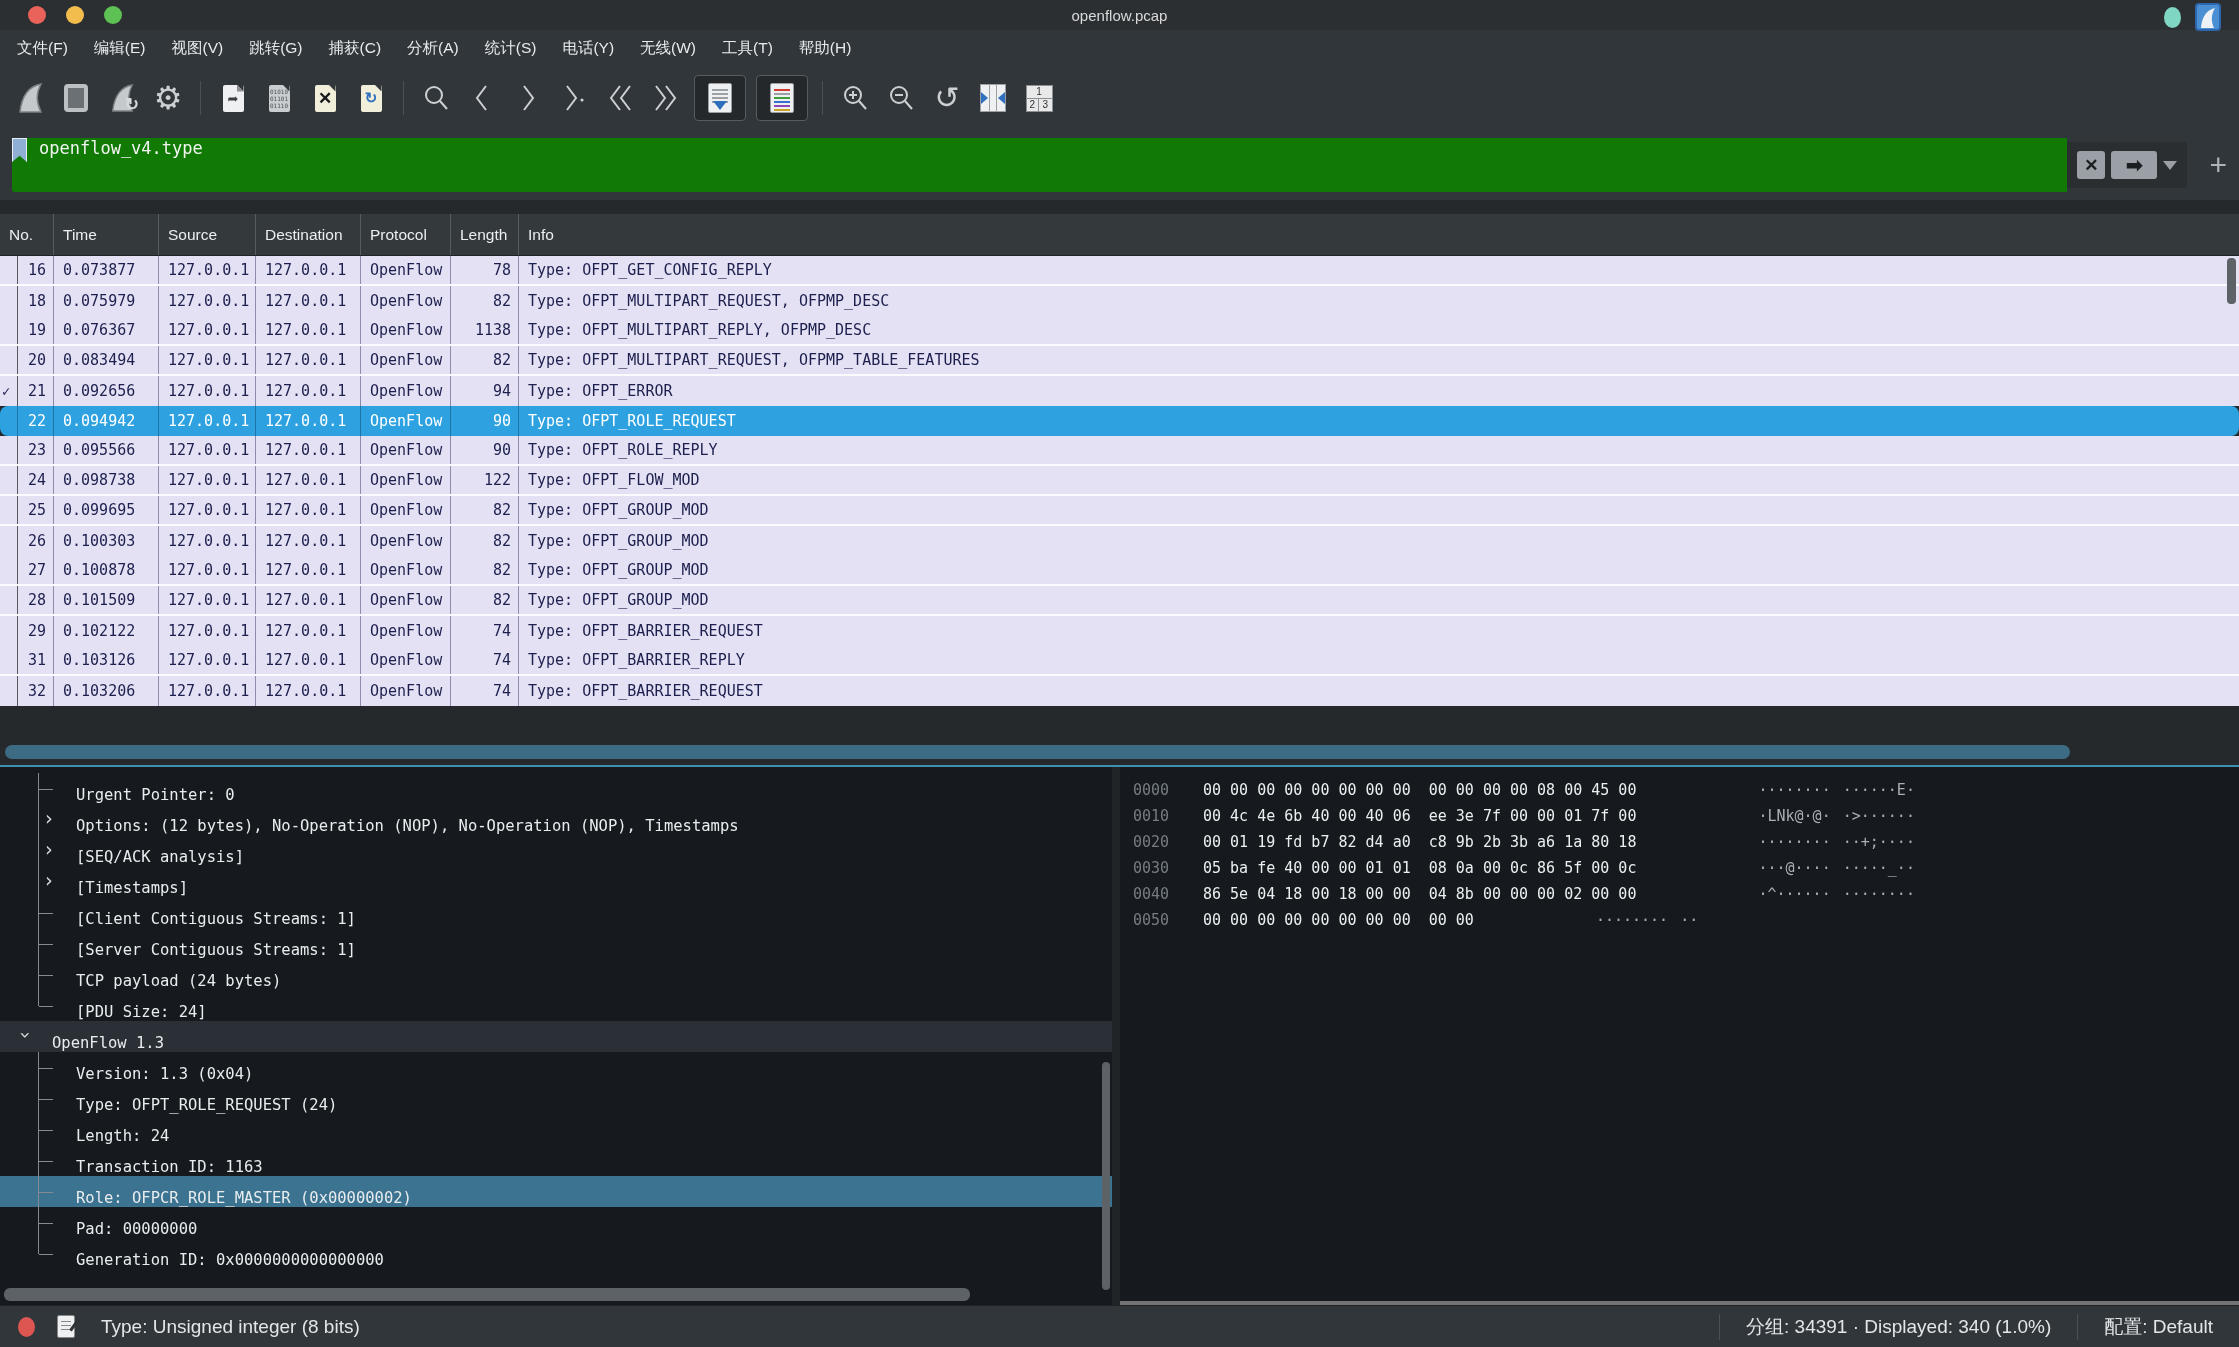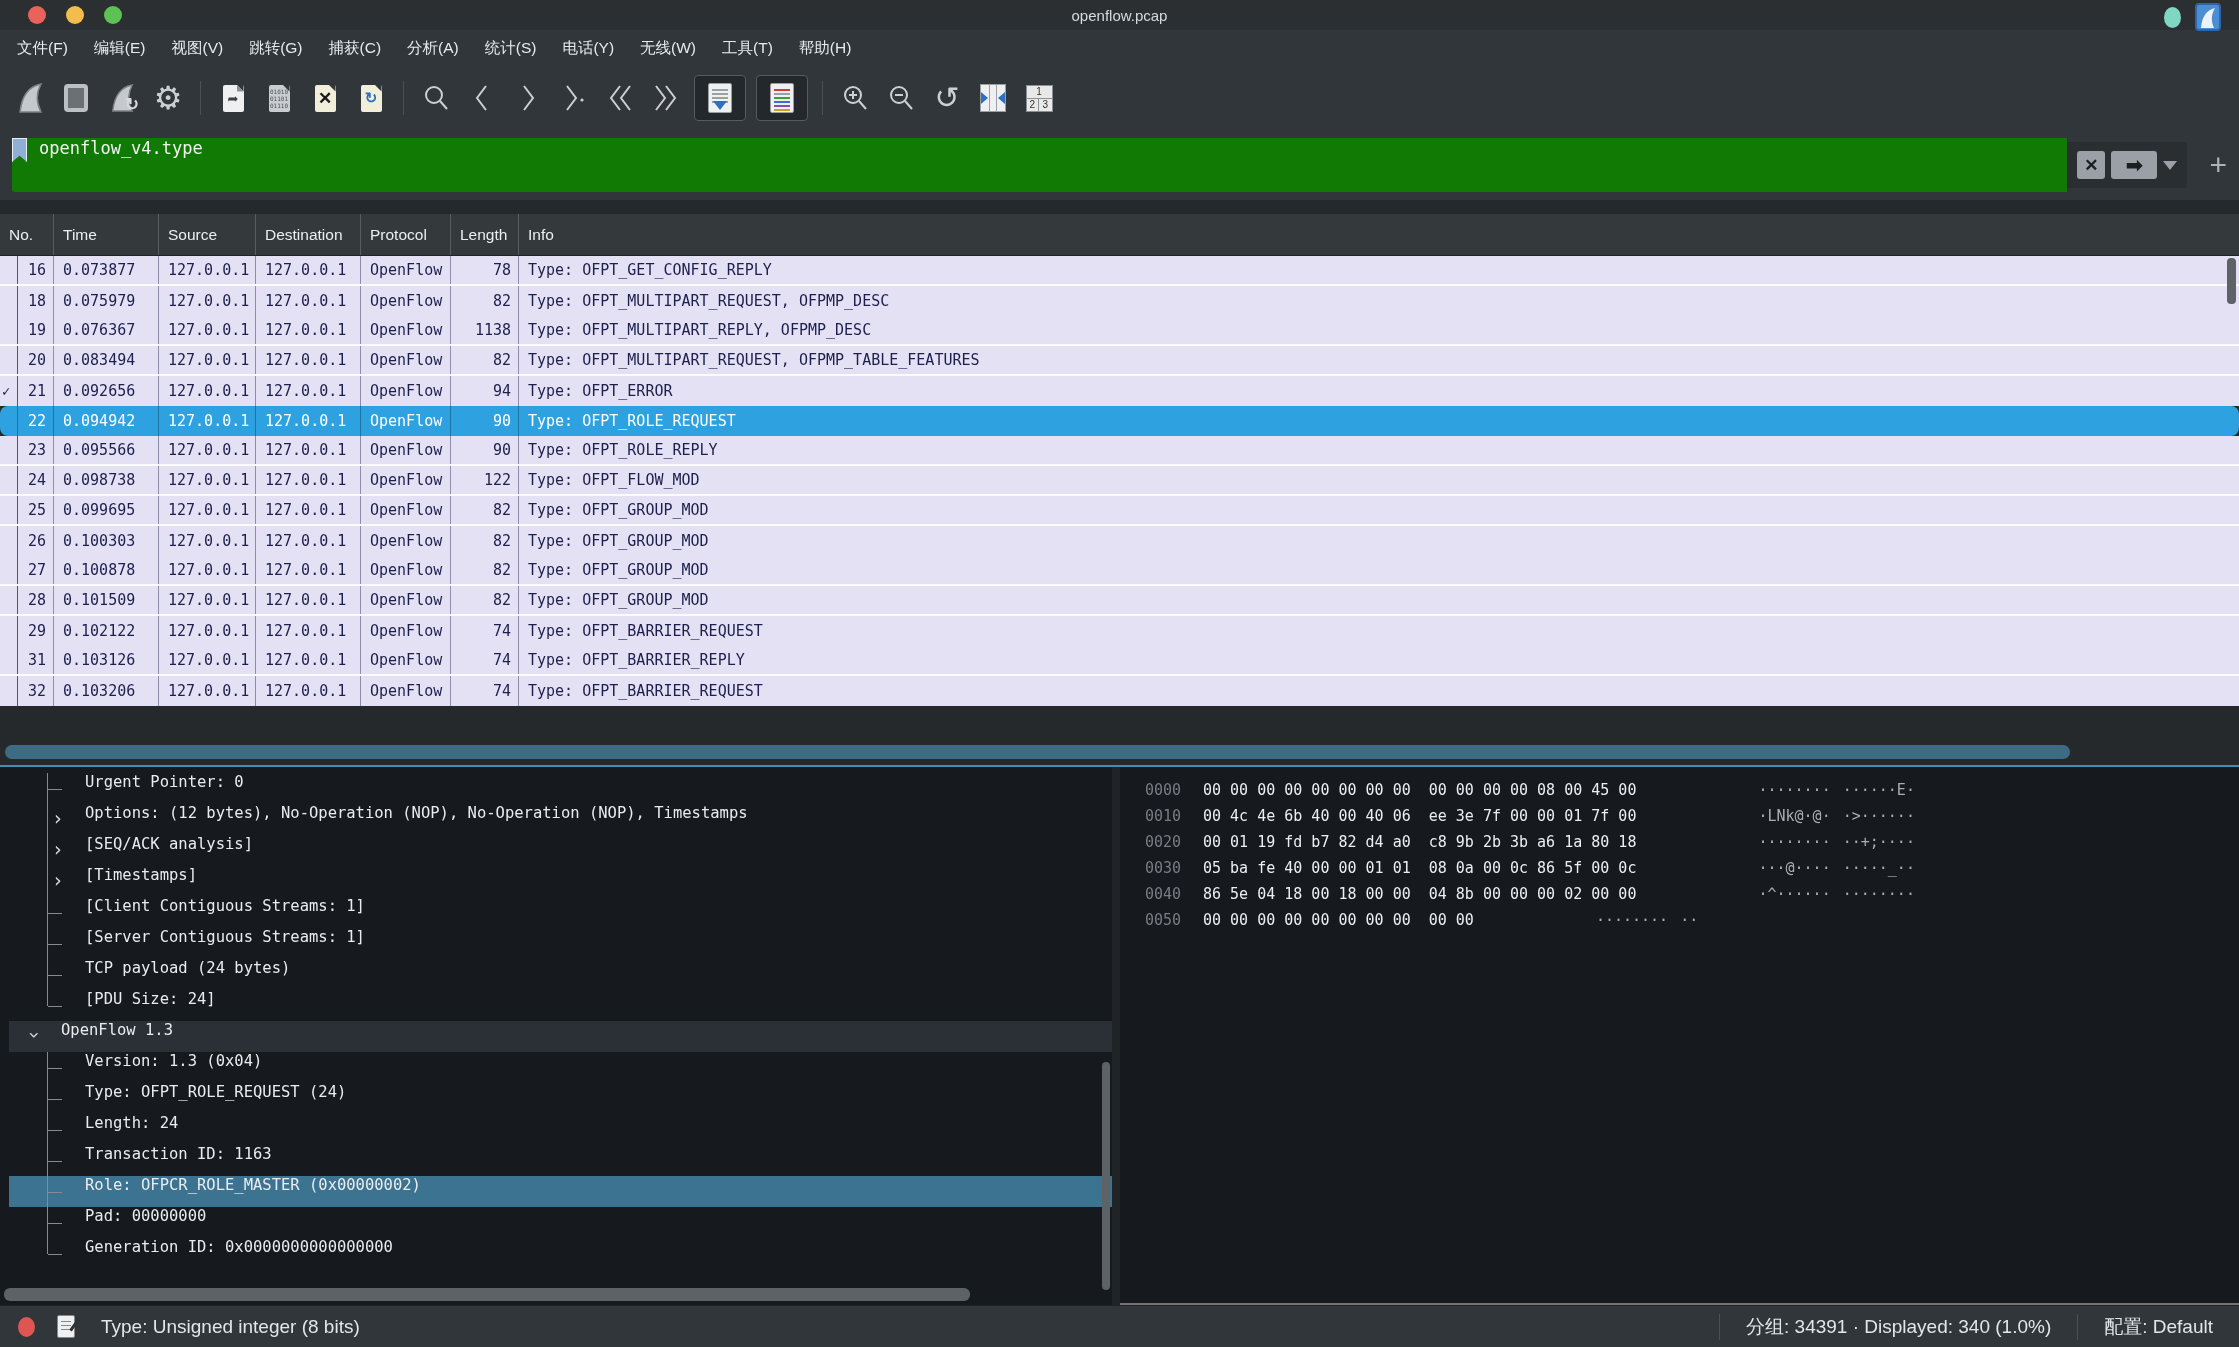--- a/index.html
+++ b/index.html
@@ -84,38 +84,38 @@
   .cell.gut { width:18px; padding:0 0 0 2px; border-right-color:#55585e; font-size:14px; }
   .cell.r { justify-content:flex-end; padding-right:7px; padding-left:0; }
   .w-no{width:36px;} .w-time{width:105px;} .w-src{width:97px;} .w-dst{width:105px;}
   .w-proto{width:90px;} .w-len{width:68px;} .w-info{flex:1; border-right:none;text-align:right;}
   #pl-vscroll { position:absolute; right:3px; top:58px; width:9px; height:46px; background:#5c6266; border-radius:4px; }
   #pl-hscroll { position:absolute; left:5px; bottom:6px; width:2065px; height:14px; background:#3e6b84; border-radius:7px; }
 
   
   #bottom { height:540px; display:flex; border-top:2px solid #3f8fae; background:#16191d; }
   #detail-pane { width:1112px; position:relative; padding-top:6px; font-family:"DejaVu Sans Mono",monospace; font-size:15.5px; color:#e9ecef; }
-  .drow { height:31px; display:flex; align-items:flex-start; padding-left:14px; white-space:nowrap;margin-left:9px; }
+  .drow { height:31px; display:flex; align-items:flex-end; padding-left:14px; white-space:nowrap; }
   .drow.band { background:#2b3036; }
   .drow.sel { background:#3b7390; }
   .tree { position:relative; width:28px; height:100%; flex:none; margin-right:10px; }
   .d1 .tree { margin-left:24px; }
   .tree::before { content:""; position:absolute; left:0; top:0; height:100%; width:1px; background:#858b92; }
   .drow.last .tree::before { height:50%; }
   .d0 .tree::before { display:none; }
   .tree::after { content:""; position:absolute; left:1px; top:50%; width:14px; height:1px; background:#858b92; }
   .drow.exp-c .tree::after, .drow.exp-e .tree::after {
       content:"›"; background:none; width:auto; height:auto; left:5px; top:50%;
       transform:translateY(-60%); color:#d4d8db; font-size:19px; line-height:1; }
   .drow.exp-e .tree::after { transform:translate(-2px,-60%) rotate(90deg); left:8px; }
   #detail-vscroll { position:absolute; right:2px; top:295px; width:8px; height:228px; background:#5c6266; border-radius:4px; }
   #detail-hscroll { position:absolute; left:4px; bottom:4px; width:966px; height:13px; background:#5c6266; border-radius:6px; }
   #pane-divider { width:8px; background:#202427; }
-  #hex-pane { flex:1; border-bottom:2px solid #737373; padding-top:10px;
-              font-family:"DejaVu Sans Mono",monospace; font-size:15px;text-align:right; }
+  #hex-pane { flex:1; border-bottom:4px solid #737373; padding-top:10px;
+              font-family:"DejaVu Sans Mono",monospace; font-size:15px; }
   .hxrow { height:26px; display:flex; align-items:center; padding-left:13px; white-space:pre; }
   .hx-off { color:#767d84; width:48px; }
   .hx-h1 { color:#eceff1; margin-left:22px; }
   .hx-h2 { color:#eceff1; margin-left:18px; }
   .hx-a1 { color:#a9afb5; margin-left:122px; }
   .hx-a2 { color:#a9afb5; margin-left:12px; }
 
   
   #statusbar { height:42px; background:#31363a; border-top:1px solid #1f2326; display:flex; align-items:center; color:#e3e5e7; font-size:19px; }
   .expert-dot { width:17px; height:20px; border-radius:50%; background:#dd5652; margin-left:18px; }

